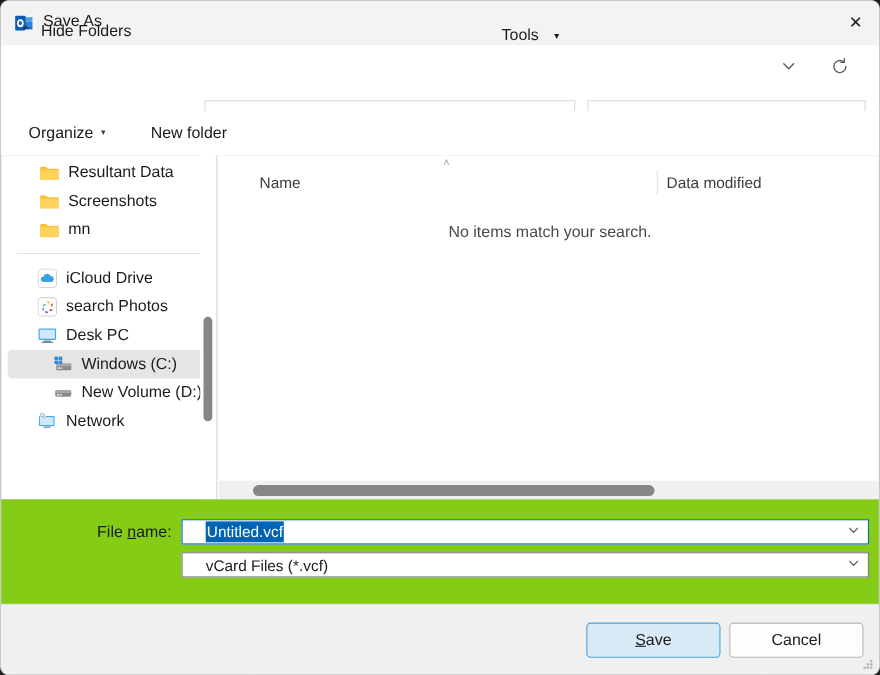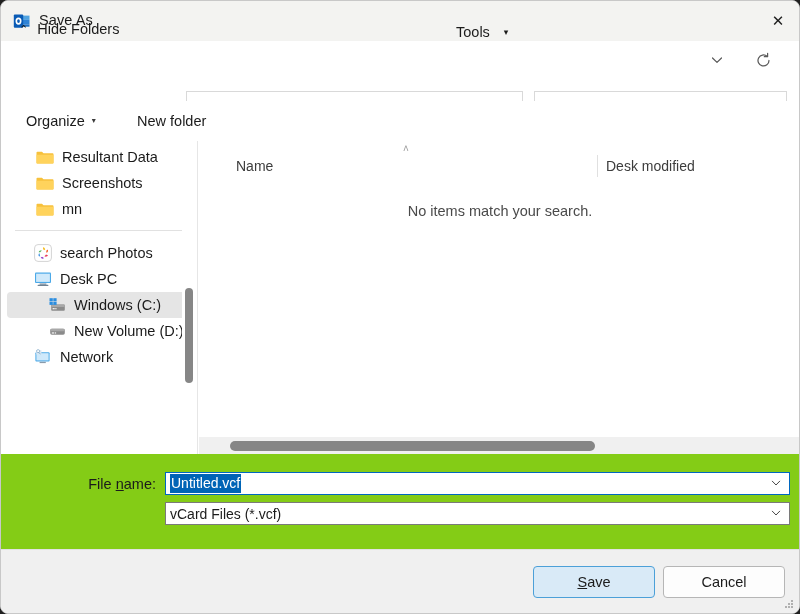--- a/index.html
+++ b/index.html
@@ -360,21 +360,21 @@
     background: #ffffff;
     box-sizing: border-box;
     display: flex;
     align-items: center;
     cursor: text;
   }
   .combo.focused { border-color: #0067c0; }
   .combo-text {
     font-size: 14px;
     color: #1b1b1b;
-    margin-left: 4px;
+    margin-left: 21px;
     white-space: nowrap;
   }
   .combo-text.selected-text {
     background: #0064b6;
     color: #ffffff;
     padding: 1px 1px 2px 1px;
   }
   .combo-arrow {
     position: absolute;
     right: 7px;
@@ -598,20 +598,29 @@
           <svg width="18" height="15" viewBox="0 0 18 15">
             <path d="M0.5 2.6a.9.9 0 0 1 .9-.9h4.6l1.5 1.6h9.1a.9.9 0 0 1 .9.9v8.3a.9.9 0 0 1-.9.9H1.4a.9.9 0 0 1-.9-.9z" fill="#f7c13c"></path>
             <path d="M0.5 4.7h17v8a.9.9 0 0 1-.9.9H1.4a.9.9 0 0 1-.9-.9z" fill="#ffd35c"></path>
           </svg>
         </span>
         <span>mn</span>
       </div>
 
       <div class="tree-sep"></div>
 
+      <div class="tree-item">
+        <span class="tree-ico" style="margin-left:26px;">
+          <svg width="18" height="18" viewBox="0 0 18 18">
+            <rect x="0.6" y="0.6" width="16.8" height="16.8" rx="3.4" fill="#ffffff" stroke="#d4d4d4" stroke-width="1"></rect>
+            <path d="M5.3 12.3a2.5 2.5 0 0 1 .25-4.98 3.4 3.4 0 0 1 6.4-.5 2.75 2.75 0 0 1 .45 5.48z" fill="#36a3e8"></path>
+          </svg>
+        </span>
+        <span>iCloud Drive</span>
+      </div>
 
       <div class="tree-item">
         <span class="tree-ico" style="margin-left:26px;">
           <svg width="18" height="18" viewBox="0 0 18 18">
             <rect x="0.6" y="0.6" width="16.8" height="16.8" rx="3.4" fill="#ffffff" stroke="#d4d4d4" stroke-width="1"></rect>
             <path d="M9 3.3c1.6 0 2.4 1.4 2.1 2.9-.9-.6-1.7-.8-2.1-.7z" fill="#f6c02a"></path>
             <path d="M13.7 5.6c.9 1.3.2 2.8-1.2 3.5.1-1.1-.2-1.9-.5-2.2z" fill="#f0662f"></path>
             <path d="M13.9 11.3c-.5 1.5-2.2 1.8-3.5 1 .9-.5 1.4-1.2 1.5-1.7z" fill="#ea3b5c"></path>
             <path d="M9.7 14.6c-1.5.7-2.8-.4-3-1.9 1 .4 1.9.3 2.3.1z" fill="#9b4fd0"></path>
             <path d="M5.3 12.7c-1.3-1-1-2.7.2-3.6-.1 1 .3 1.8.6 2.1z" fill="#3a8fe0"></path>
@@ -681,21 +690,21 @@
 
     <div class="filelist">
       <span class="sort-indicator">˄</span>
 
       <div class="col-headers">
         <div class="col-head" style="left:38px; width:370px;">
           <span>Name</span>
         </div>
         <div class="col-divider"></div>
         <div class="col-head" style="left:408px; width:190px;">
-          <span>Desk modified</span>
+          <span>Data modified</span>
         </div>
       </div>
 
       <div class="empty-msg">No items match your search.</div>
 
       <div class="h-scroll-track">
         <div class="h-scroll-thumb"></div>
       </div>
     </div>
   </div>

